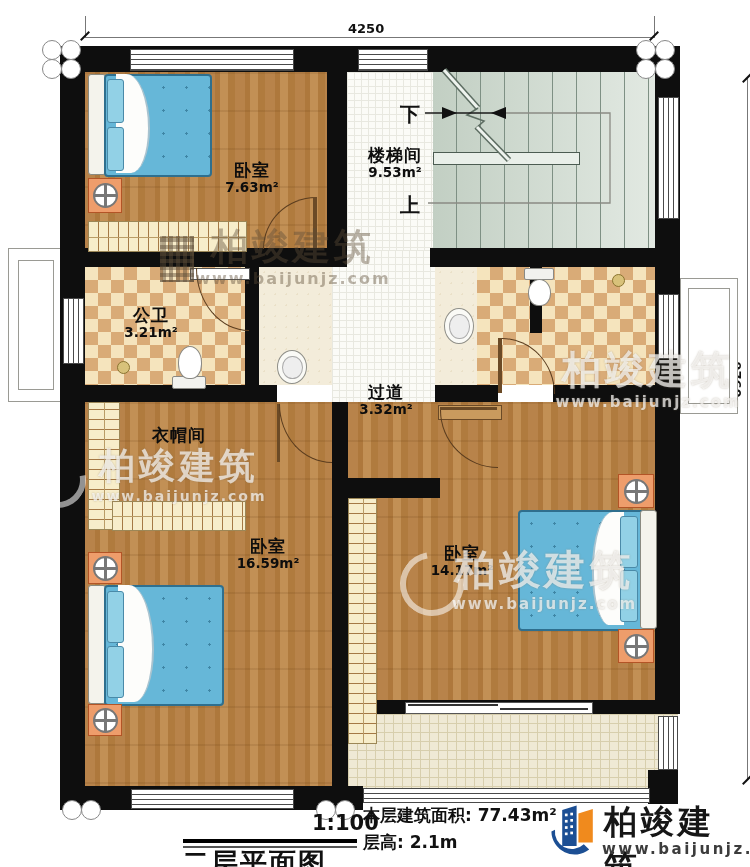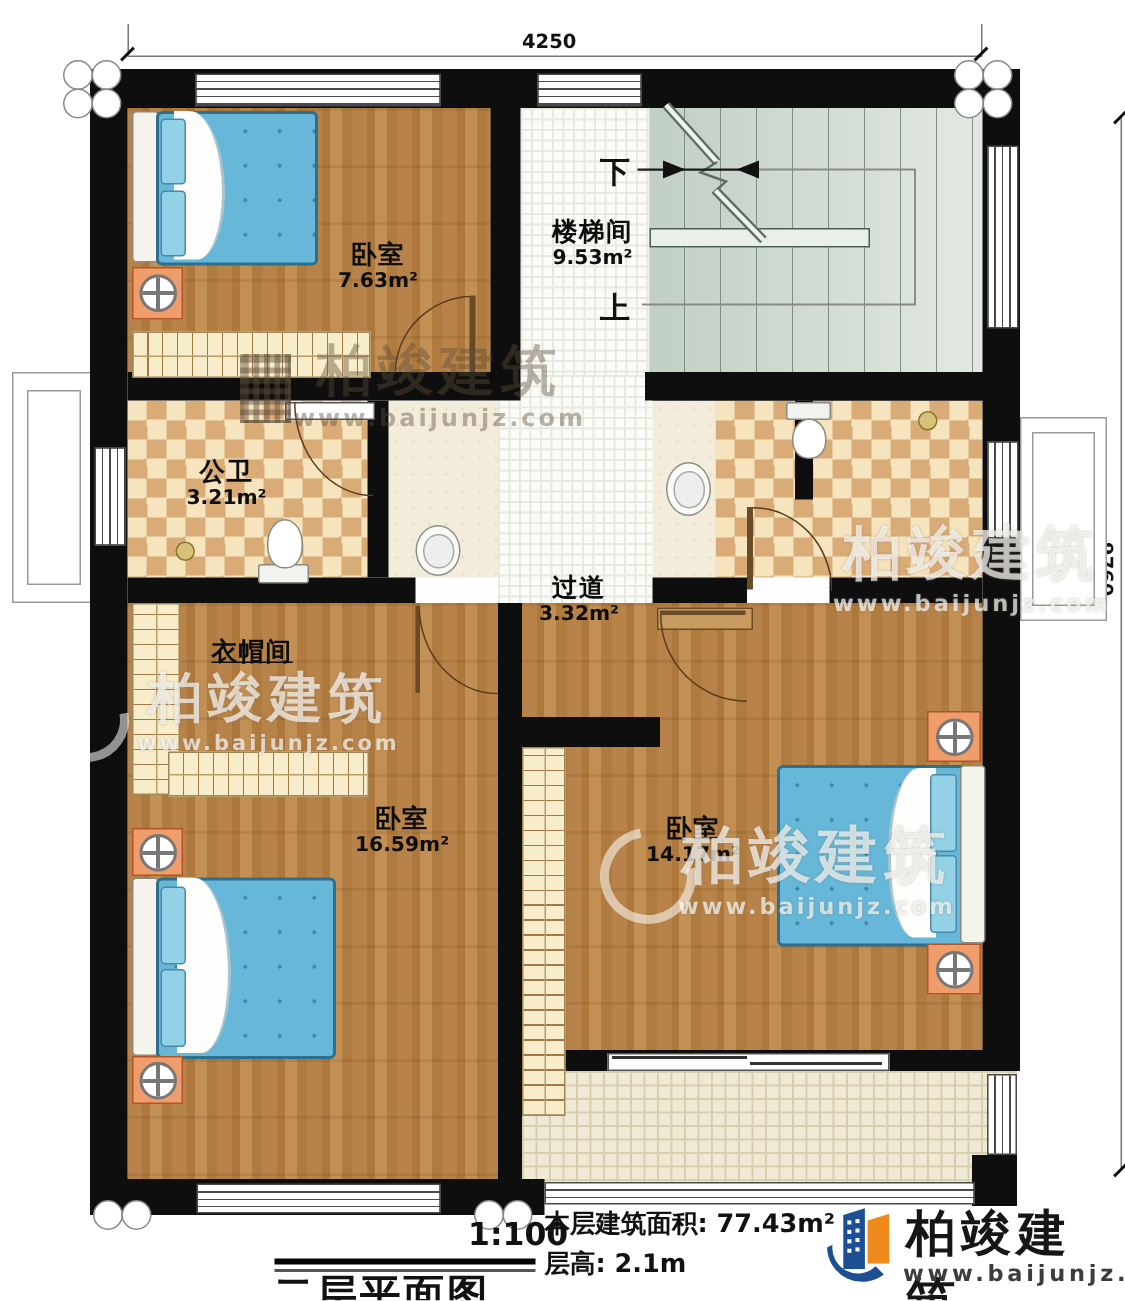--- a/index.html
+++ b/index.html
@@ -250,21 +250,21 @@
     <div class="ra">9.53m²</div>
   </div>
   <div class="rlabel" style="left:112px;top:306px;width:78px;">
     <div class="rn">公卫</div>
     <div class="ra">3.21m²</div>
   </div>
   <div class="rlabel" style="left:348px;top:343px;width:76px;margin-top:40px;">
     <div class="rn">过道</div>
     <div class="ra">3.32m²</div>
   </div>
-  <div class="rlabel" style="left:138px;top:426px;width:60px;text-decoration:underline;">
+  <div class="rlabel" style="left:138px;top:426px;width:82px;">
     <div class="rn">衣帽间</div>
   </div>
   <div class="rlabel" style="left:222px;top:537px;width:92px;">
     <div class="rn">卧室</div>
     <div class="ra">16.59m²</div>
   </div>
   <div class="rlabel" style="left:416px;top:544px;width:92px;">
     <div class="rn">卧室</div>
     <div class="ra">14.17m²</div>
   </div>

